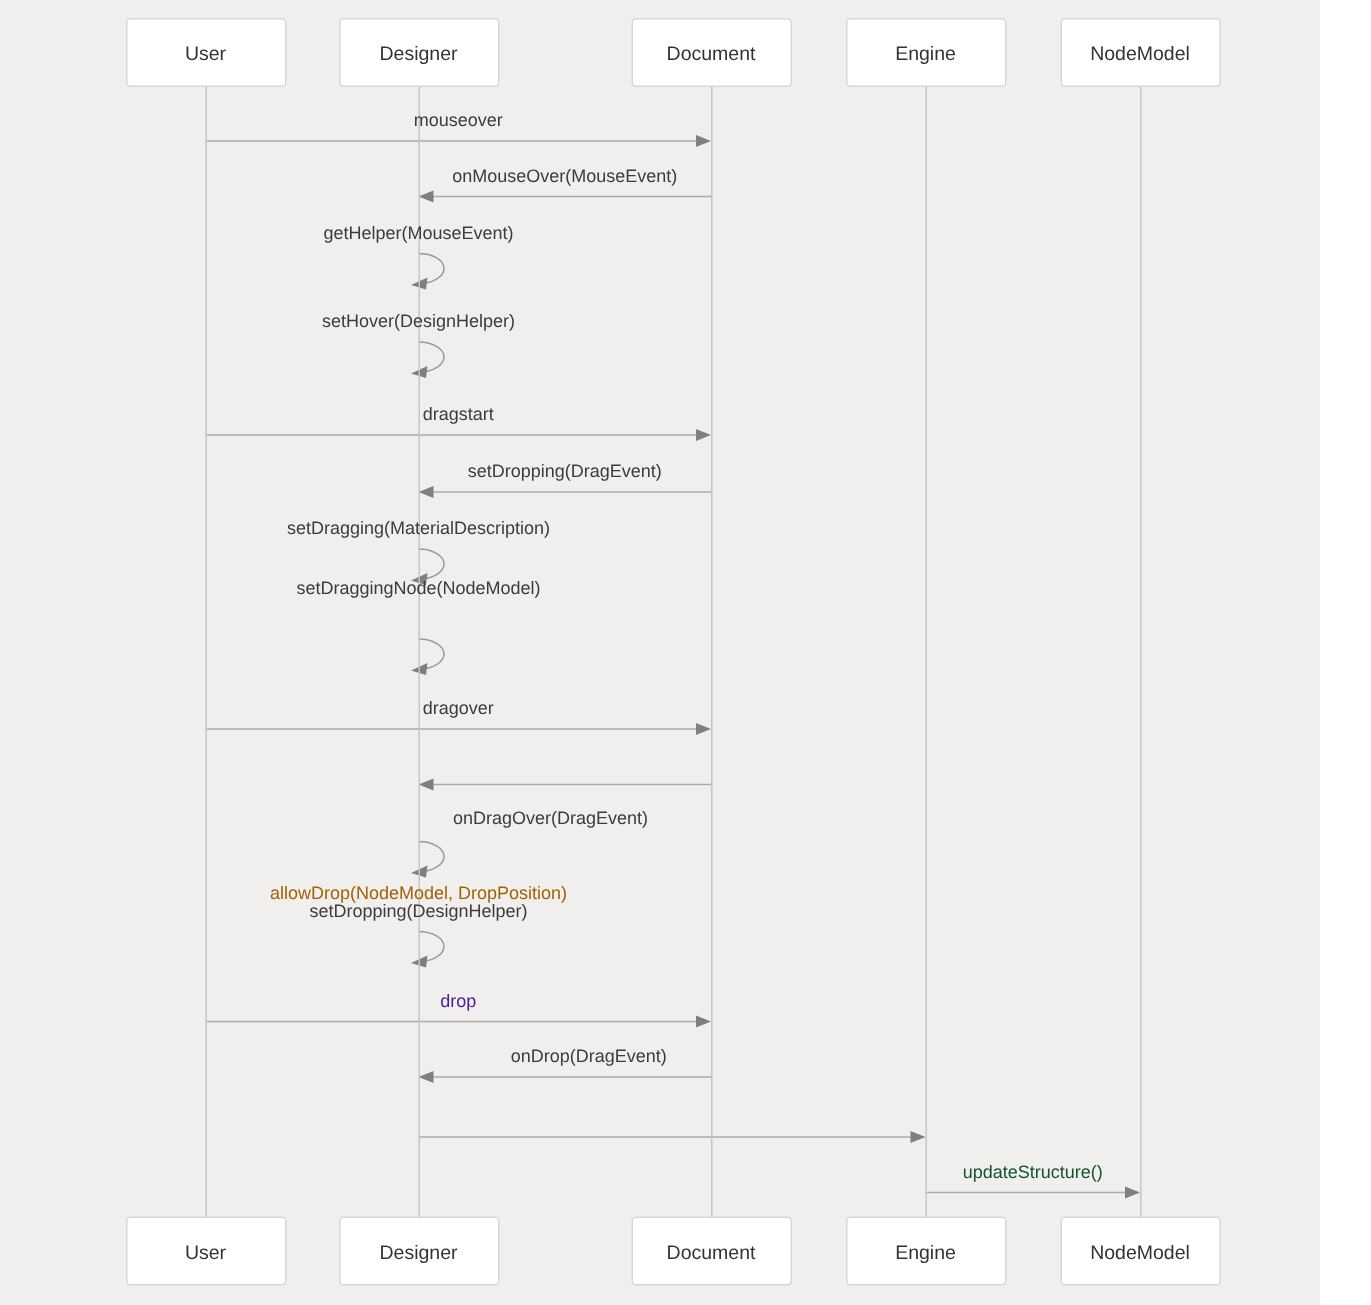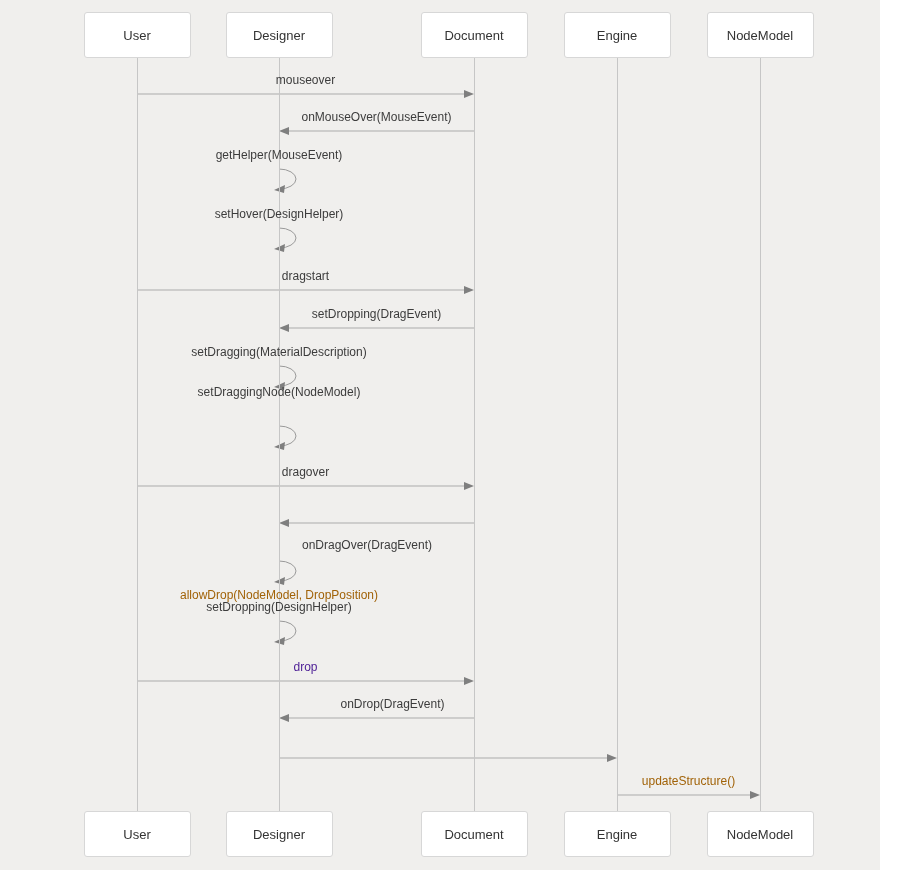--- a/index.html
+++ b/index.html
@@ -120,14 +120,14 @@
     <div class="msg-label" style="left: 305.5px; top: 269px; color: rgb(60, 60, 60);">dragstart</div>
     <div class="msg-label" style="left: 376.5px; top: 307px; color: rgb(60, 60, 60);">setDropping(DragEvent)</div>
     <div class="msg-label" style="left: 279px; top: 345px; color: rgb(60, 60, 60);">setDragging(MaterialDescription)</div>
     <div class="msg-label" style="left: 279px; top: 385px; color: rgb(60, 60, 60);">setDraggingNode(NodeModel)</div>
     <div class="msg-label" style="left: 305.5px; top: 465px; color: rgb(60, 60, 60);">dragover</div>
     <div class="msg-label" style="left: 367px; top: 502px; color: rgb(60, 60, 60); margin-top: 36px;">onDragOver(DragEvent)</div>
     <div class="msg-label" style="left: 279px; top: 540px; color: #a16207; margin-top: 48px;">allowDrop(NodeModel, DropPosition)</div>
     <div class="msg-label" style="left: 279px; top: 600px; color: rgb(60, 60, 60);">setDropping(DesignHelper)</div>
     <div class="msg-label" style="left: 305.5px; top: 660px; color: #4c1d95;">drop</div>
     <div class="msg-label" style="left: 376.5px; top: 697px; color: rgb(60, 60, 60); margin-left: 16px;">onDrop(DragEvent)</div>
-    <div class="msg-label" style="left: 688.5px; top: 774px; color: #a16207;">updateStructure()</div>
+    <div class="msg-label" style="left: 688.5px; top: 774px; color: #14532d;">updateStructure()</div>
   </div>
 
 </body></html>

